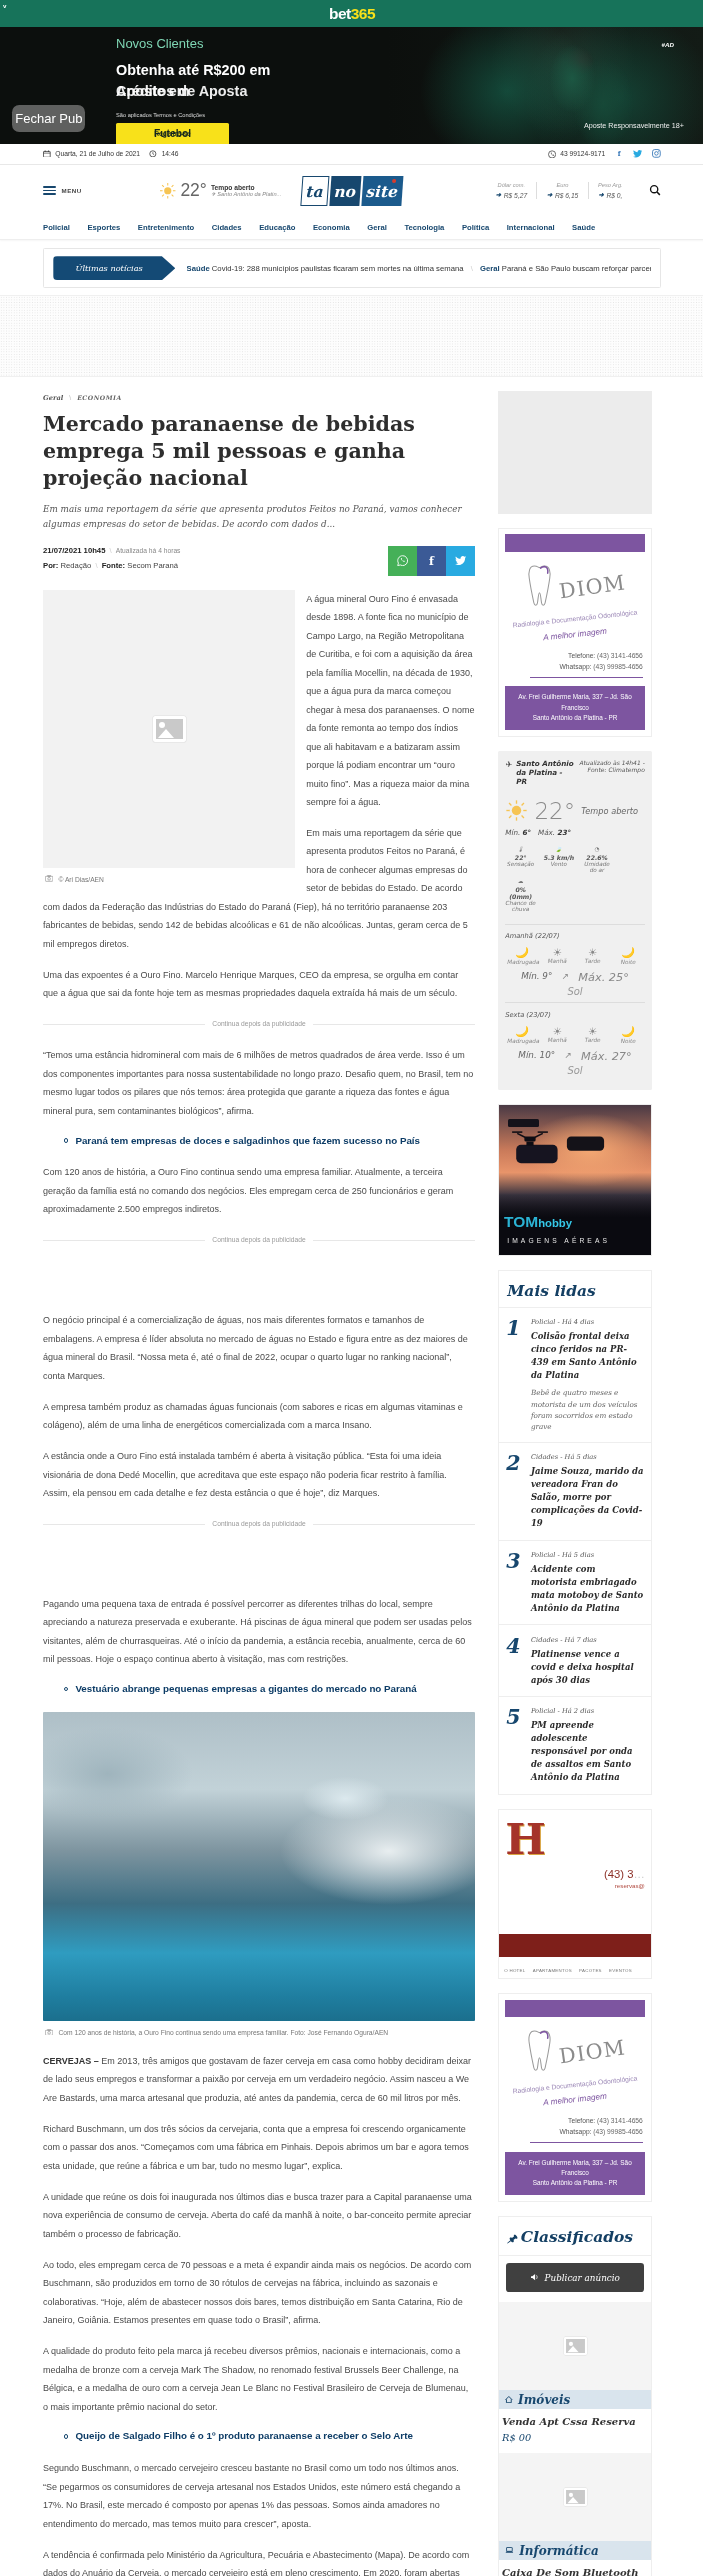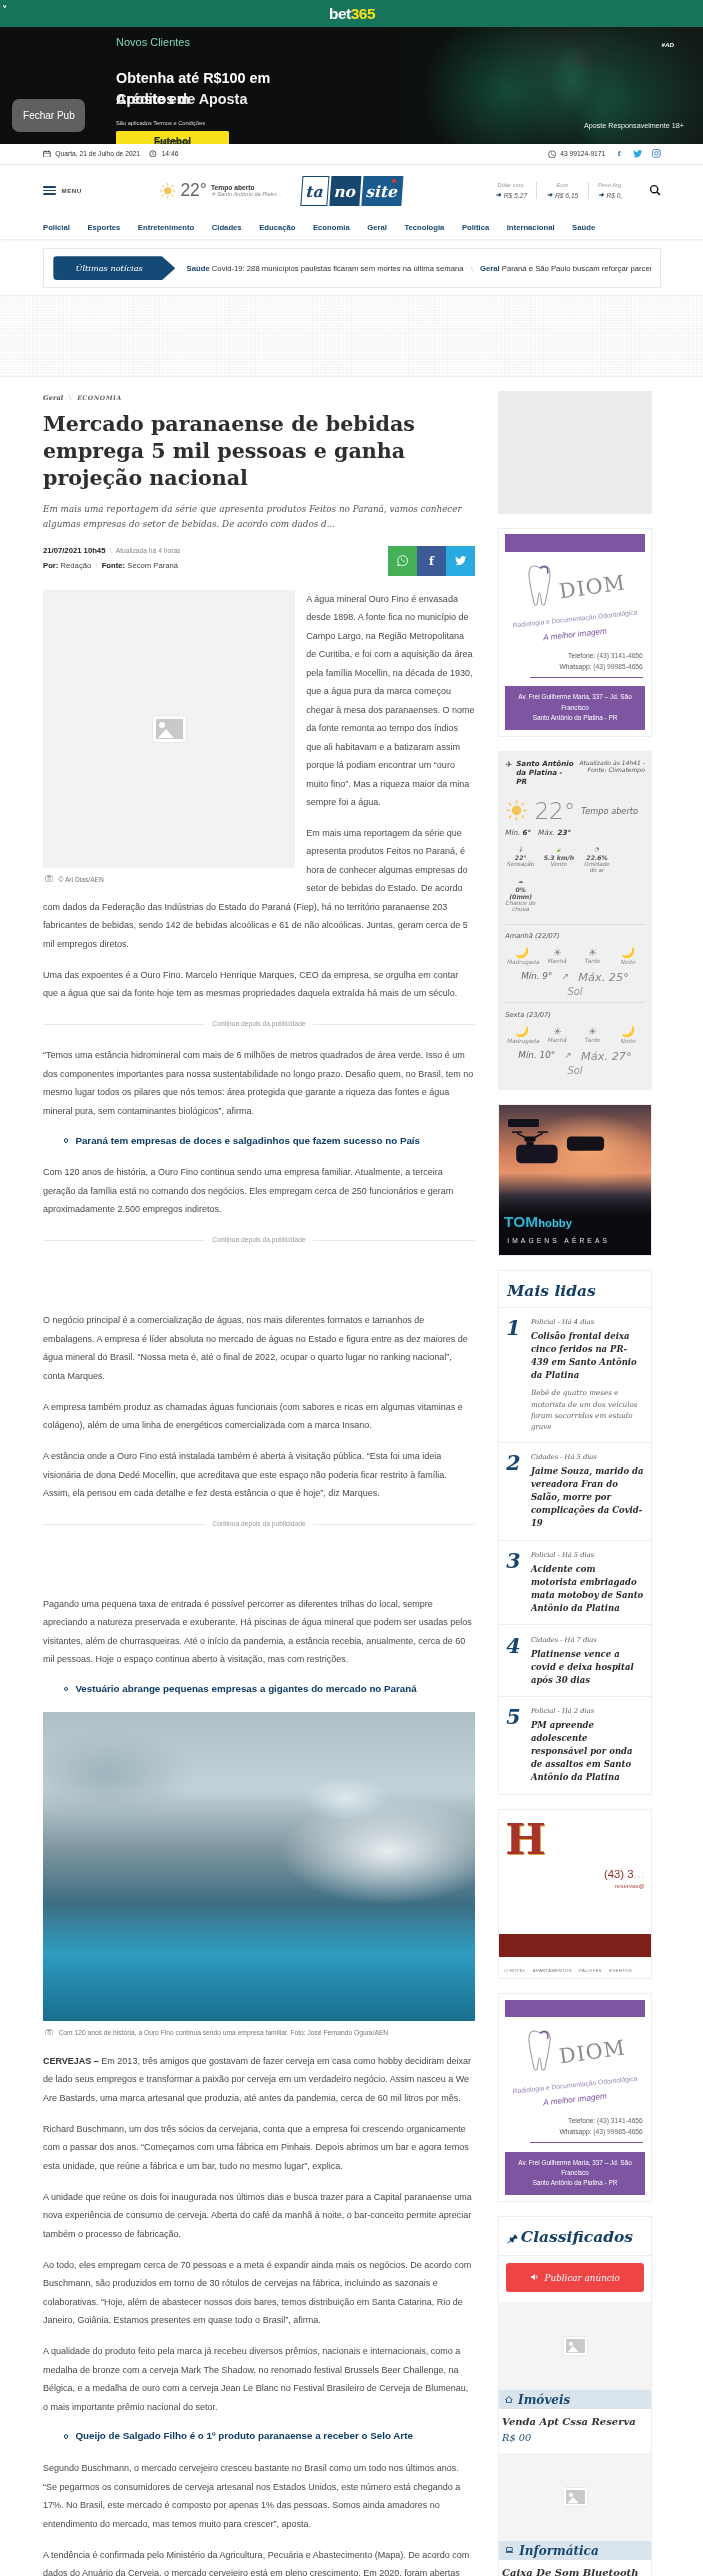--- a/index.html
+++ b/index.html
@@ -11,32 +11,32 @@
   .bet-logo { font:900 15.5px "Liberation Sans",sans-serif; color:#fff; letter-spacing:-0.5px; }
   .bet-logo span { color:#f8e11a; }
   .ad-corner-v { position:absolute; top:2.1px; left:3.1px; color:#fff; font:700 6.2px "Liberation Sans",sans-serif; }
   .ad-black { position:relative; height:117px;
     background:
       radial-gradient(124px 113px at 72% 55%, rgba(23,115,90,.55), transparent 70%),
       radial-gradient(134px 124px at 88% 60%, rgba(23,115,90,.45), transparent 70%),
       radial-gradient(103px 103px at 80% 30%, rgba(40,60,50,.6), transparent 70%),
       linear-gradient(90deg,#0c0f0d 0%,#0c0f0d 55%,#131b16 100%); }
   .ad-copy { position:absolute; left:116px; top:9.3px; width:216px; }
-  .ad-copy .nc { color:#7fd6b4; font-size:11px; margin-bottom:22px; }
+  .ad-copy .nc { color:#7fd6b4; font-size:13px; margin-bottom:11px; }
   .ad-head { position:relative; height:49px; }
   .ad-head .l1 { color:#fff; font-size:14.4px; font-weight:700; }
   .ad-head .l2, .ad-head .l3 { position:absolute; top:20.6px; left:0; color:#fff; font-size:14.4px; font-weight:700; opacity:.92; }
   .ad-terms { color:#ddd; font-size:5.7px; margin-top:1px; }
   .ad-btn { position:relative; margin-top:5.2px; width:113px; height:21.6px; background:#f8e11a; border-radius:1.5px; overflow:hidden; }
   .ad-btn .b1,.ad-btn .b2 { position:absolute; left:0; right:0; top:4.1px; text-align:center; color:#14261e; font-weight:800; font-size:10.3px; }
   .ad-btn .b2 { font-size:6.7px; top:6.7px; opacity:.85; }
   .ad-resp { position:absolute; right:20px; bottom:14.4px; color:#eee; font-size:7.2px; }
   .ad-tag { position:absolute; right:30px; top:14.4px; color:#fff; font:700 6.2px "Liberation Sans",sans-serif; font-style:italic; }
-  .fechar-pub { position:absolute; left:12.4px; bottom:12.4px; width:73px; height:33px; background:rgba(110,110,110,.85);
-    border:none; border-radius:7.2px; color:#fff; font-size:10px; cursor:pointer;margin-top:40px; }
+  .fechar-pub { position:absolute; left:12.4px; bottom:12.4px; width:73px; height:27px; background:rgba(110,110,110,.85);
+    border:none; border-radius:7.2px; color:#fff; font-size:13px; cursor:pointer;margin-top:40px; }
   .player-sil { position:absolute; right:62px; top:15.5px; width:155px; height:102px;
     background: radial-gradient(31px 46px at 55% 35%, #1d5a45, transparent 75%),
                 radial-gradient(41px 62px at 75% 60%, #174a39, transparent 75%),
                 radial-gradient(20.6px 20.6px at 60% 18%, #2b2f2b, transparent 70%); opacity:.9; }
 
   
   .infobar { height:20.6px; border-bottom:0.5px solid #e8e8e8; display:flex; align-items:center; padding:0 43px; font-size:6.7px; color:#333; }
   .infobar .left, .infobar .right { display:flex; align-items:center; gap:4.1px; }
   .infobar .right { margin-left:auto; }
   .ico { display:inline-flex; width:8.2px; height:8.2px; }
@@ -191,21 +191,21 @@
   .ml-desc { font-family:"DejaVu Serif",serif; font-style:italic; font-size:7.2px; line-height:11.3px; color:#666; margin-top:5.2px; }
 
   .hotel { border:0.5px solid #eee; padding:8.2px 6.2px 0; background:#fff; position:relative; height:170px; }
   .hotel .mono { font-family:"DejaVu Serif",serif; font-size:43px; font-weight:700; color:#a5342a; text-shadow:1px 1px 0 #d9a441; line-height:1; }
   .hotel .phone { font-size:11.3px; color:#8c2f26; margin-top:7.2px; text-align:right; }
   .hotel .mail { font-size:6.2px; color:#b0483e; text-align:right; margin-top:2.1px; }
   .hotel .bar { position:absolute; left:0; right:0; bottom:20.6px; height:23px; background:#7e1f1a; }
   .hotel .hmenu { position:absolute; left:0; right:0; bottom:5.2px; display:flex; gap:7.2px; padding:0 5.2px; }
   .hotel .hmenu span { font-size:4.4px; color:#777; letter-spacing:0.3px; }
 
-  .cl-btn { margin:7.2px 7.2px 10.3px; background:#ef4444; color:#fff; border:none; border-radius:3.1px; width:calc(100% - 14.4px); height:29px;
+  .cl-btn { margin:7.2px 7.2px 10.3px; background:#404040; color:#fff; border:none; border-radius:3.1px; width:calc(100% - 14.4px); height:29px;
     font-family:"DejaVu Serif",serif; font-style:italic; font-size:8.8px; display:flex; align-items:center; justify-content:center; gap:5.2px; cursor:pointer; }
   .cl-card { margin:0 0 2.1px; }
   .cl-card .imgbox { height:88px; background:#f4f4f4; }
   .cl-card .pic-icon { transform:scale(.7); }
   .cl-cat { background:#d9e4ed; display:flex; align-items:center; gap:5.2px; height:18.5px; padding:0 6.2px;
     font-family:"DejaVu Serif",serif; font-style:italic; font-weight:700; font-size:12px; color:#17476e; }
   .cl-title { font-family:"DejaVu Serif",serif; font-style:italic; font-weight:700; font-size:10px; color:#333; padding:7.2px 3.1px 0; }
   .cl-price { font-family:"DejaVu Serif",serif; font-style:italic; font-size:9.8px; color:#17476e; padding:5.2px 3.1px 8.2px; }
 
   svg { display:block; }
@@ -217,21 +217,21 @@
   <div class="ad-corner-v">v</div>
   <div class="green-strip">
     <div class="bet-logo"><span style="color:#fff">bet</span><span>365</span></div>
   </div>
   <div class="ad-black">
     <div class="player-sil"></div>
     <div class="ad-tag">#AD</div>
     <div class="ad-copy">
       <div class="nc">Novos Clientes</div>
       <div class="ad-head">
-        <div class="l1">Obtenha até R$100 em</div>
+        <div class="l1">Obtenha até R$200 em</div>
         <div class="l2">Créditos de Aposta</div>
         <div class="l3">Aposte em</div>
       </div>
       <div class="ad-terms">São aplicados Termos e Condições</div>
       <div class="ad-btn">
         <div class="b1">Futebol</div>
         <div class="b2">Registre-se</div>
       </div>
     </div>
     <div class="ad-resp">Aposte Responsavelmente 18+</div>

